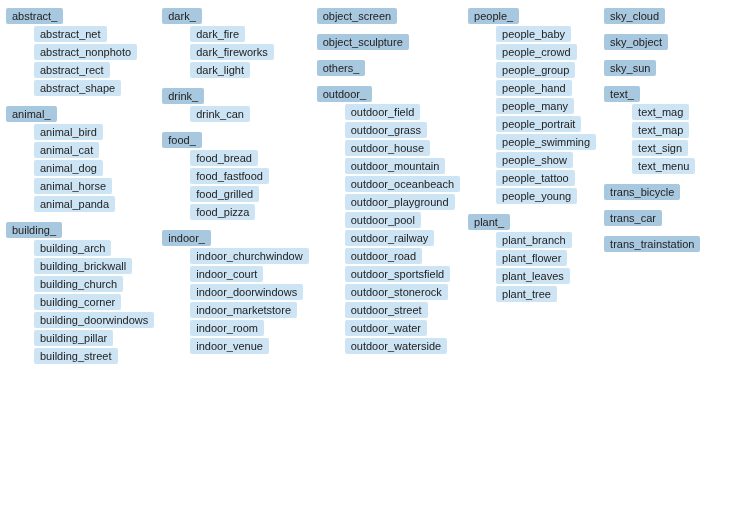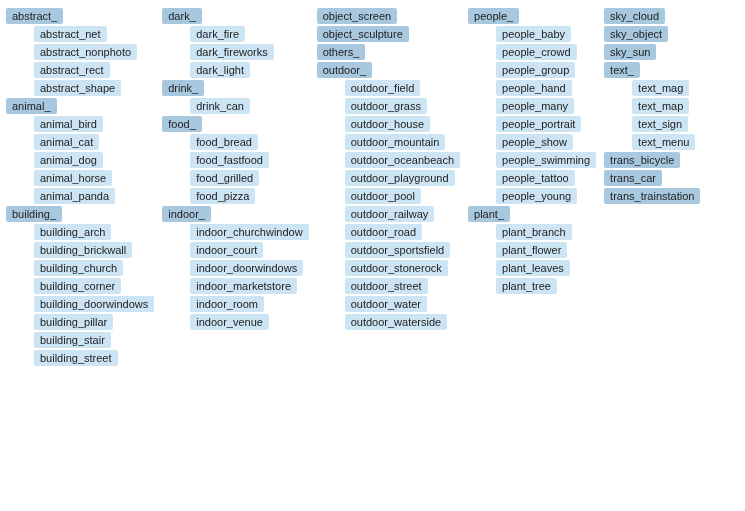--- a/index.html
+++ b/index.html
@@ -23,21 +23,21 @@
       display: flex;
       flex-direction: column;
       gap: 2px;
       margin-right: 8px;
       min-width: 110px;
     }
     .group {
       display: flex;
       flex-direction: column;
       gap: 2px;
-      margin-bottom: 0;
+      margin-bottom: 8px;
     }
     .label-parent {
       background: #a8c8e0;
       padding: 2px 6px;
       border-radius: 2px;
       font-weight: normal;
       white-space: nowrap;
       display: inline-block;
     }
     .label-child {
@@ -131,24 +131,20 @@
         <div class="tree-row">
           <span class="indent"></span>
           <span class="label-child">building_doorwindows</span>
         </div>
         <div class="tree-row">
           <span class="indent"></span>
           <span class="label-child">building_pillar</span>
         </div>
         <div class="tree-row">
           <span class="indent"></span>
-          <span class="label-child">building_stair</span>
-        </div>
-        <div class="tree-row">
-          <span class="indent"></span>
           <span class="label-child">building_street</span>
         </div>
       </div>
     </div>
     <div class="column">
       <div class="group">
         <div class="tree-row">
           <span class="label-parent">dark_</span>
         </div>
         <div class="tree-row">
@@ -326,25 +322,25 @@
         <div class="tree-row">
           <span class="indent"></span>
           <span class="label-child">people_many</span>
         </div>
         <div class="tree-row">
           <span class="indent"></span>
           <span class="label-child">people_portrait</span>
         </div>
         <div class="tree-row">
           <span class="indent"></span>
+          <span class="label-child">people_swimming</span>
+        </div>
+        <div class="tree-row">
+          <span class="indent"></span>
           <span class="label-child">people_show</span>
-        </div>
-        <div class="tree-row">
-          <span class="indent"></span>
-          <span class="label-child">people_swimming</span>
         </div>
         <div class="tree-row">
           <span class="indent"></span>
           <span class="label-child">people_tattoo</span>
         </div>
         <div class="tree-row">
           <span class="indent"></span>
           <span class="label-child">people_young</span>
         </div>
       </div>

